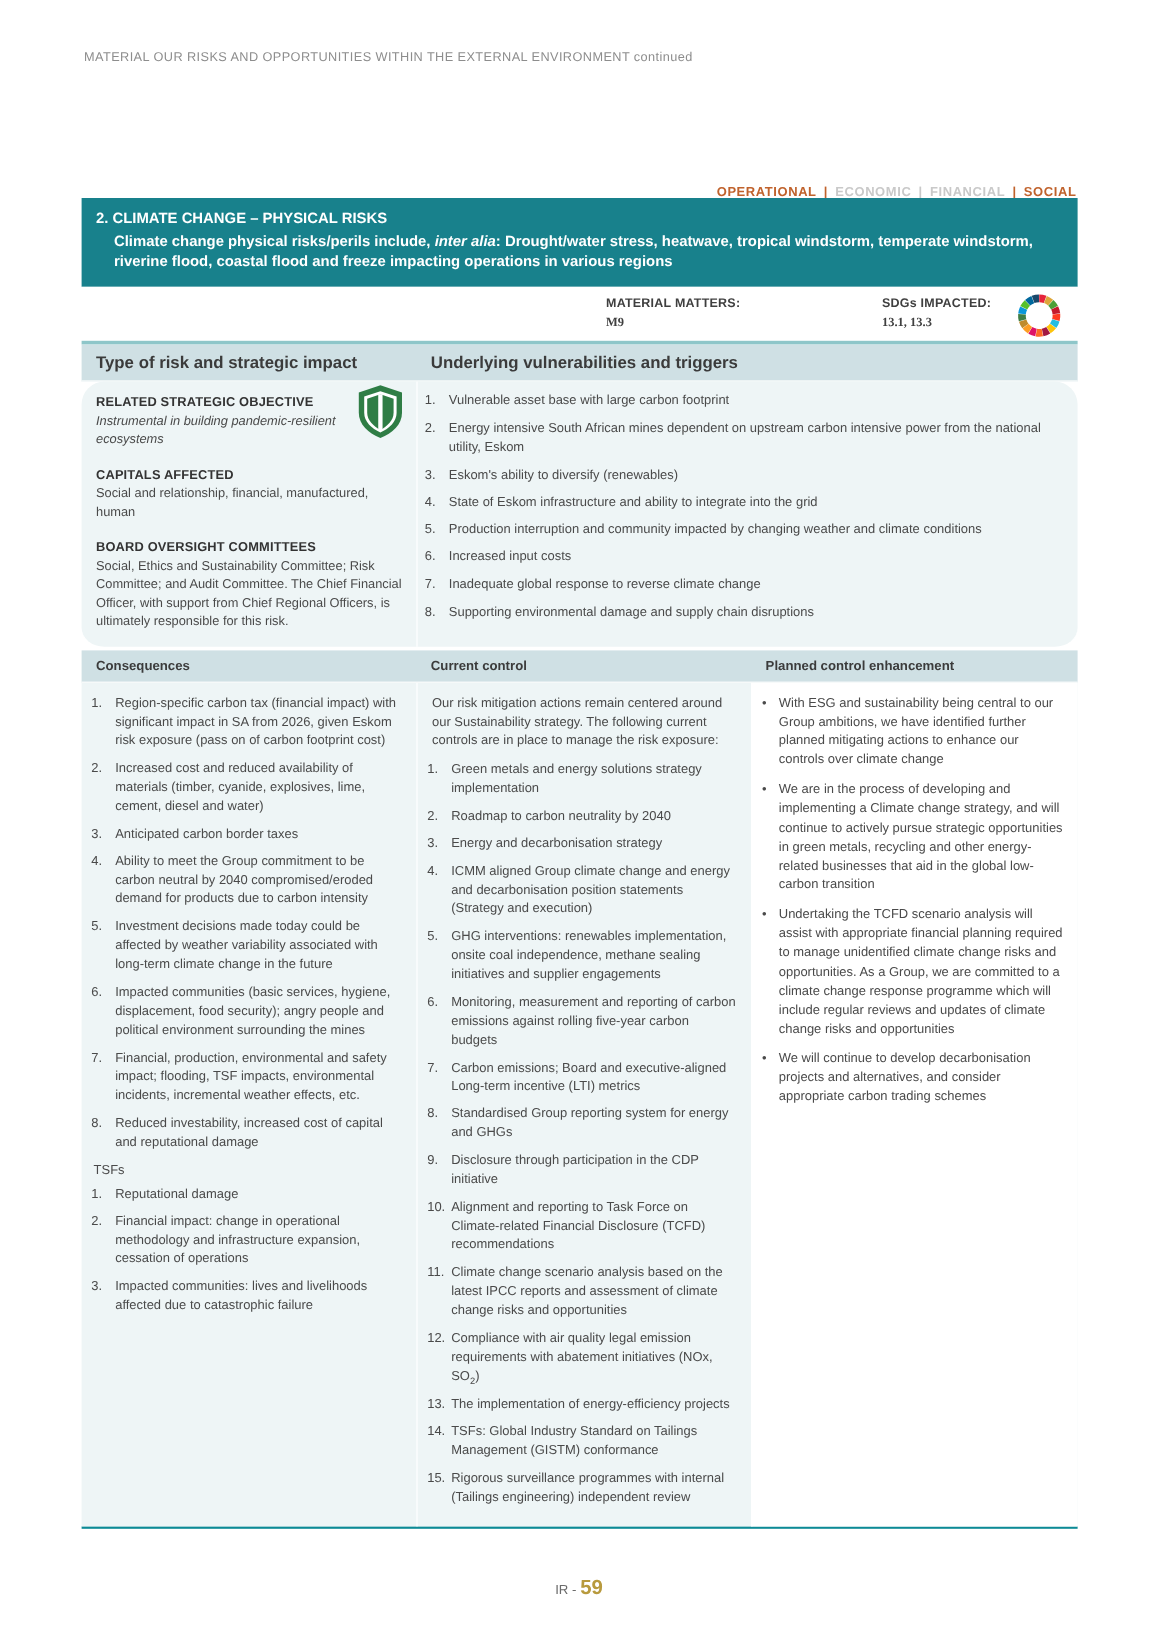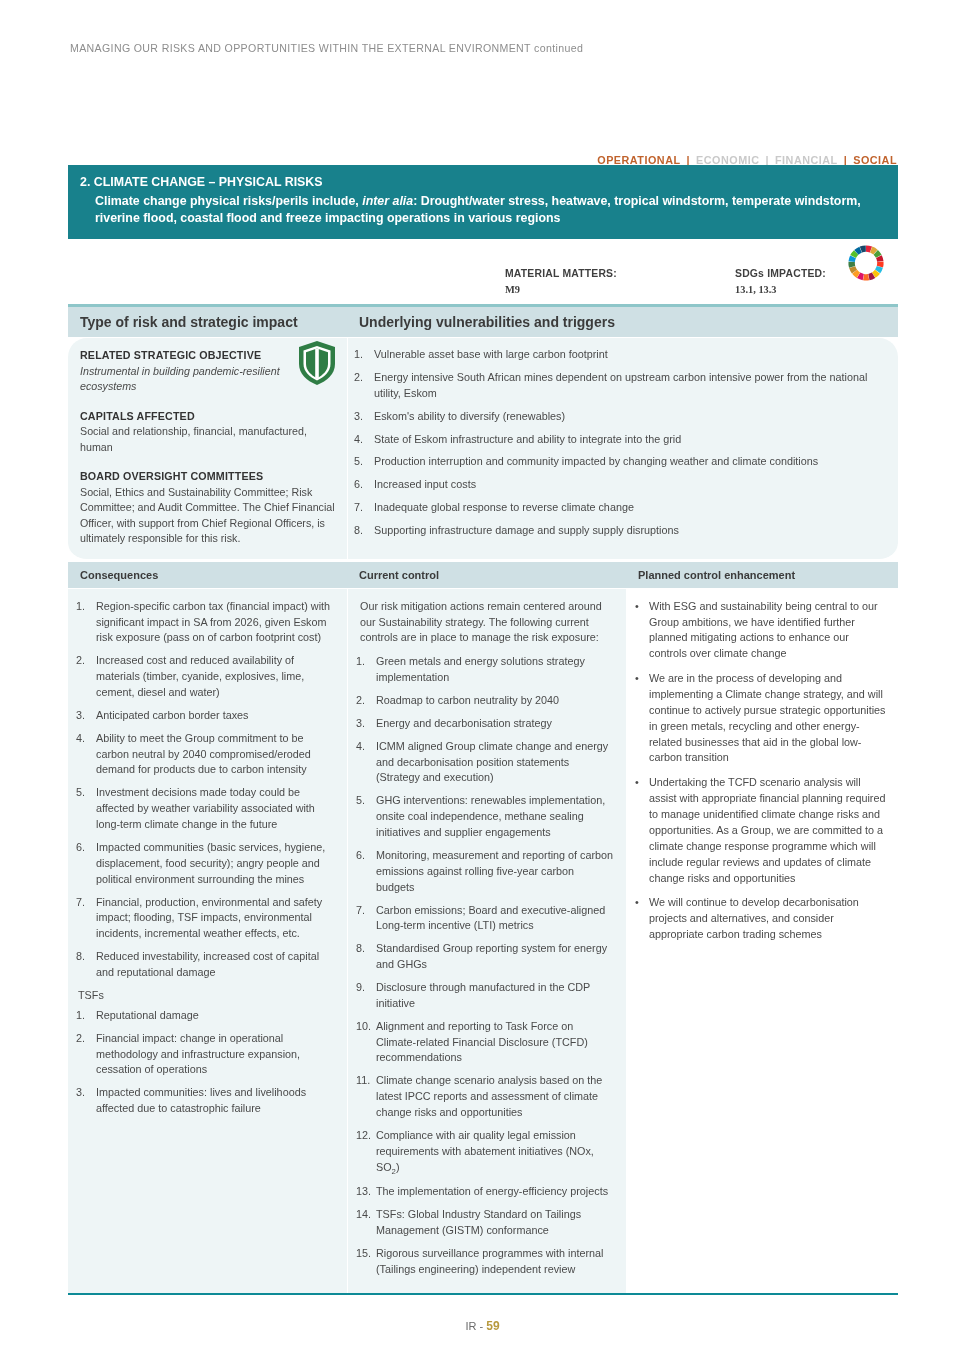--- a/index.html
+++ b/index.html
@@ -78,21 +78,20 @@
     border-bottom: 3px solid #8ec6c9;
     display: flex;
     padding: 7px 0 6px 0;
     position: relative;
     min-height: 47px;
   }
   .matters-col {
     font-size: 10.4px;
     line-height: 1.55;
     color: #3f3f3f;
-    margin-top: 20px;
   }
   .matters-col .mm-label {
     font-weight: bold;
     letter-spacing: 0.2px;
   }
   .matters-col .mm-val {
     font-weight: bold;
     font-family: Liberation Serif, serif;
   }
   .mm-left  { margin-left: 437px; width: 230px; }
@@ -238,30 +237,30 @@
     position: absolute;
     left: 0; right: 0;
     bottom: 32px;
     text-align: center;
     font-size: 11px;
     color: #6b6b6b;
   }
   .footer .pg {
     color: #b89a3e;
     font-weight: bold;
-    font-size: 12px;
+    font-size: 17px;
   }
   sub { font-size: 0.72em; }
 </style>
 </head>
 <body>
 
 <div class="page">
 
-  <div class="running-header">MANAGING OUR RISKS AND OPPORTUNITIES WITHIN THE EXTERNAL ENVIRONMENT continued</div>
+  <div class="running-header">MATERIAL OUR RISKS AND OPPORTUNITIES WITHIN THE EXTERNAL ENVIRONMENT continued</div>
 
   <div class="category-strip">
     <span class="cat-on">OPERATIONAL</span>
     <span class="cat-sep">|</span>
     <span class="cat-off">ECONOMIC</span>
     <span class="cat-sep off">|</span>
     <span class="cat-off">FINANCIAL</span>
     <span class="cat-sep">|</span>
     <span class="cat-on">SOCIAL</span>
   </div>
@@ -391,21 +390,21 @@
           <li>
               <span class="idx">6.</span>
               <span class="txt">Increased input costs</span>
             </li>
           <li>
               <span class="idx">7.</span>
               <span class="txt">Inadequate global response to reverse climate change</span>
             </li>
           <li>
               <span class="idx">8.</span>
-              <span class="txt">Supporting infrastructure damage and supply supply disruptions</span>
+              <span class="txt">Supporting environmental damage and supply chain disruptions</span>
             </li>
         </ol>
       </div>
     </div>
 
     <div class="lower-head-row">
       <div class="ch lh-1">Consequences</div>
       <div class="ch lh-2">Current control</div>
       <div class="ch lh-3">Planned control enhancement</div>
     </div>
@@ -494,21 +493,21 @@
           <li>
               <span class="idx">7.</span>
               <span class="txt">Carbon emissions; Board and executive-aligned Long-term incentive (LTI) metrics</span>
             </li>
           <li>
               <span class="idx">8.</span>
               <span class="txt">Standardised Group reporting system for energy and GHGs</span>
             </li>
           <li>
               <span class="idx">9.</span>
-              <span class="txt">Disclosure through manufactured in the CDP initiative</span>
+              <span class="txt">Disclosure through participation in the CDP initiative</span>
             </li>
           <li>
               <span class="idx">10.</span>
               <span class="txt">Alignment and reporting to Task Force on Climate-related Financial Disclosure (TCFD) recommendations</span>
             </li>
           <li>
               <span class="idx">11.</span>
               <span class="txt">Climate change scenario analysis based on the latest IPCC reports and assessment of climate change risks and opportunities</span>
             </li>
           <li>

